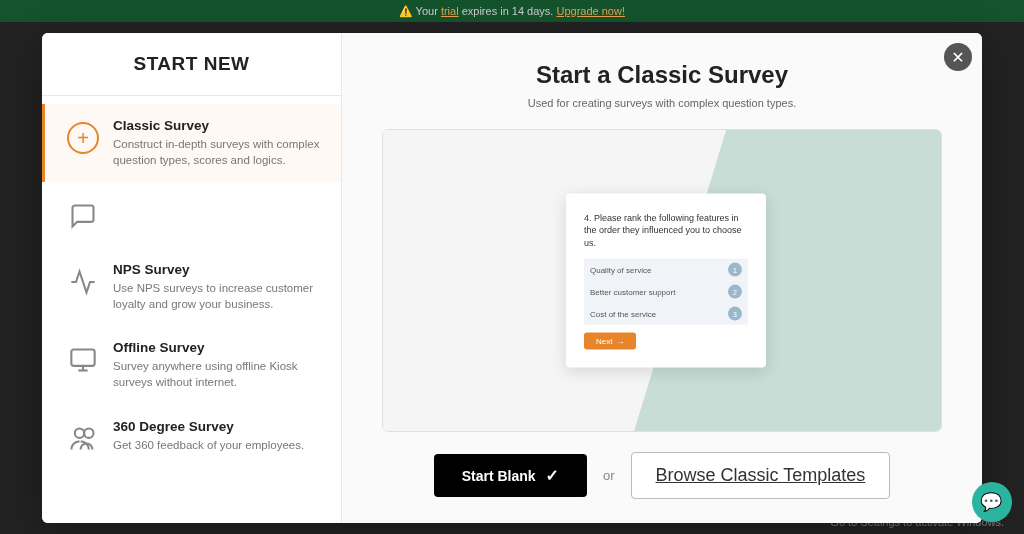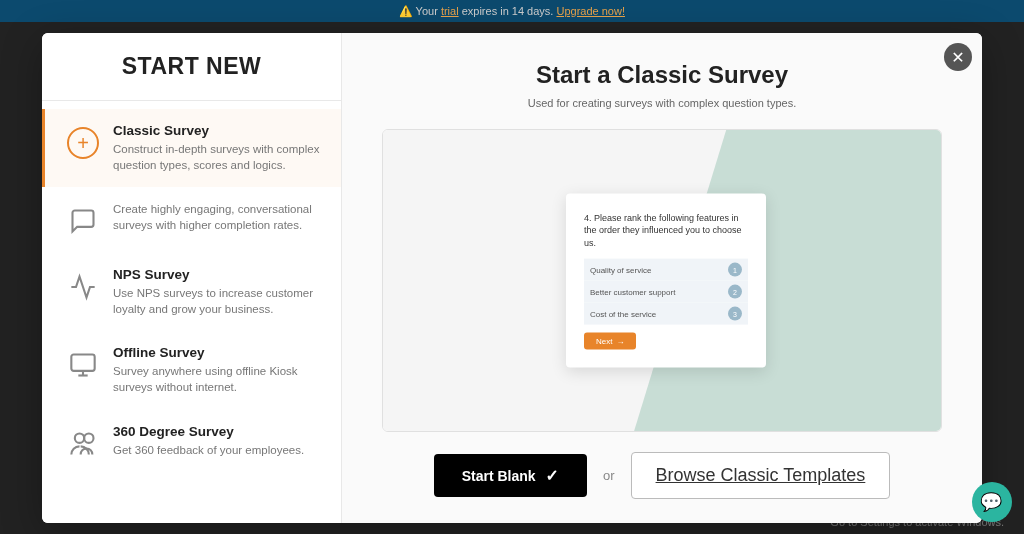--- a/index.html
+++ b/index.html
@@ -10,21 +10,21 @@
       height: 534px;
       overflow: hidden;
       position: relative;
     }
 
     
     .notif-bar {
       position: absolute;
       top: 0; left: 0; right: 0;
       height: 22px;
-      background: #0c4a6e;
+      background: #14532d;
       display: flex;
       align-items: center;
       justify-content: center;
       font-size: 11px;
       color: #ccc;
       z-index: 10;
     }
     .notif-bar a { color: #e8a24a; text-decoration: underline; }
 
     
@@ -73,21 +73,21 @@
       background: #fff;
       display: flex;
       flex-direction: column;
     }
     .sidebar-header {
       padding: 20px;
       border-bottom: 1px solid #e8e8e8;
       text-align: center;
     }
     .sidebar-header h2 {
-      font-size: 23px;
+      font-size: 19px;
       font-weight: 700;
       color: #222;
       letter-spacing: 0.5px;
     }
 
     .survey-list {
       flex: 1;
       overflow-y: auto;
       padding: 8px 0;
     }
@@ -380,21 +380,20 @@
 
         <div class="survey-item">
           <div class="survey-item-icon">
             <div class="icon-chat">
               <svg width="28" height="28" viewBox="0 0 24 24" fill="none" stroke="#888" stroke-width="1.8">
                 <path d="M21 15a2 2 0 0 1-2 2H7l-4 4V5a2 2 0 0 1 2-2h14a2 2 0 0 1 2 2z"></path>
               </svg>
             </div>
           </div>
           <div class="survey-item-content">
-            <p>Create highly engaging, conversational surveys with higher completion rates.</p>
           </div>
         </div>
 
         <div class="survey-item">
           <div class="survey-item-icon">
             <div class="icon-nps">
               <svg width="28" height="28" viewBox="0 0 24 24" fill="none" stroke="#888" stroke-width="1.8">
                 <path d="M22 12h-4l-3 9L9 3l-3 9H2"></path>
               </svg>
             </div>

